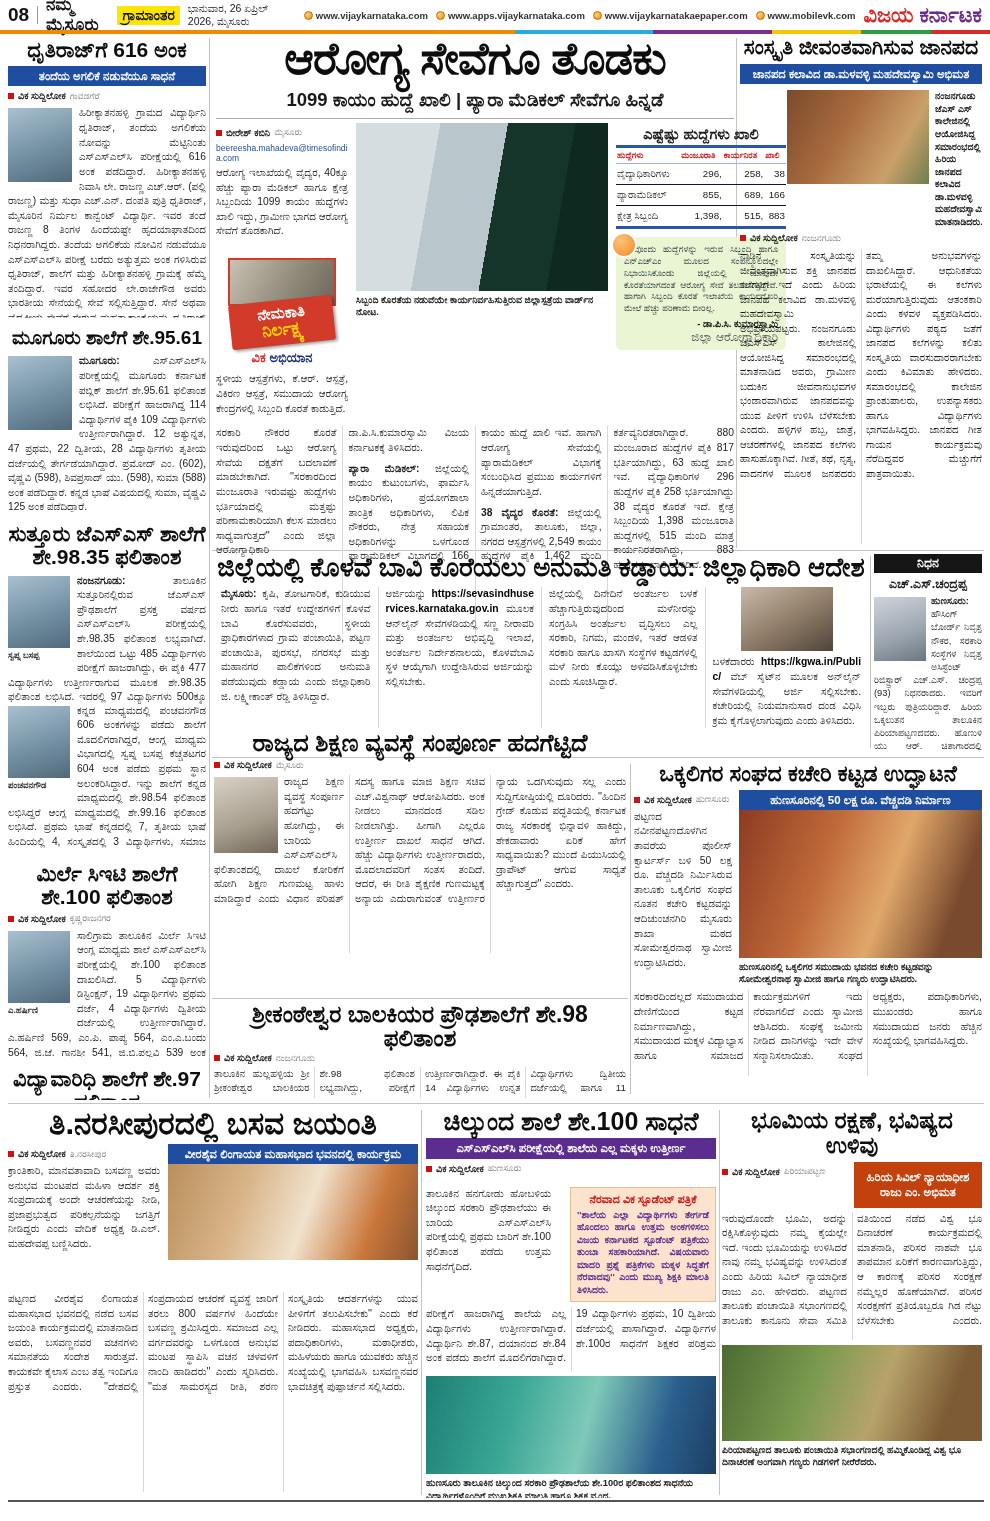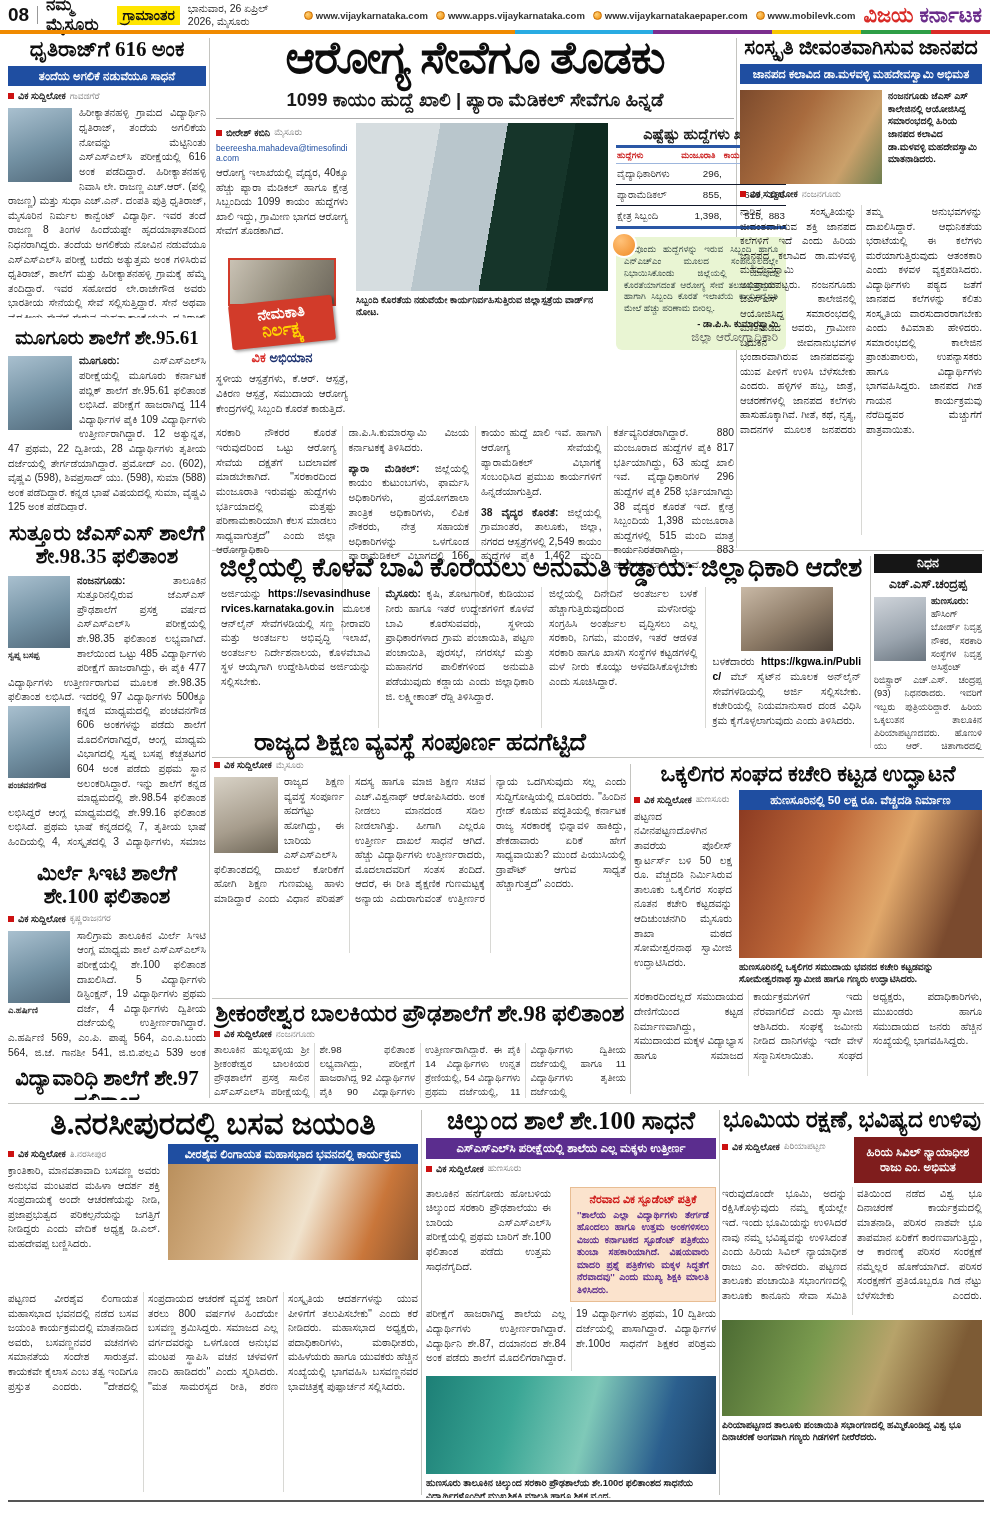--- a/index.html
+++ b/index.html
@@ -18,21 +18,21 @@
          border:1px solid #c96d00;box-sizing:border-box;}
   .brand{margin-left:auto;font-size:21px;font-weight:800;white-space:nowrap;}
   .brand .b1{color:#d92b27;}
   .brand .b2{color:#6b2d8b;}
   .colorbar{position:absolute;left:0;top:30px;width:990px;height:4px;
     background:linear-gradient(90deg,#f08a00 0 52%,#29abe2 52% 66%,#7b2e8e 66% 78%,#f7c600 78% 87%,#2e9e46 87% 94%,#d92b27 94% 100%);}
   
   .vline{position:absolute;width:1px;background:#c4c4c0;}
   .hline{position:absolute;height:1px;background:#c4c4c0;}
   .hline.dark{height:2px;background:#555;}
-  h1,h2,h3{margin:0;color:#0d0d0d;font-family:Liberation Serif, serif;}
+  h1,h2,h3{margin:0;color:#0d0d0d;}
   .kicker{background:#1f4ea1;color:#fff;font-weight:bold;text-align:center;padding:3px 4px;font-size:11.5px;line-height:1.25;}
   .kicker.purple{background:#5b2d8e;}
   .byline{display:flex;align-items:center;gap:4px;font-size:9.5px;margin:4px 0;}
   .redsq{width:6px;height:6px;background:#cc1111;flex:0 0 auto;}
   .byline b{color:#222;}
   .byline .loc{color:#777;font-size:9px;}
   .bodytxt{font-size:10.3px;line-height:1.42;text-align:justify;color:#1c1c1c;overflow:hidden;}
   .dateline{font-weight:bold;}
   .photo{background:linear-gradient(160deg,#a9c0cf,#7391a3 55%,#51697a);}
   .ph-float{float:left;margin:2px 7px 2px 0;}
@@ -73,21 +73,21 @@
          background:radial-gradient(circle at 35% 30%,#ffc27a,#f08a24);border:2px solid #fff;}
   .quote-box .qt{font-size:8.8px;line-height:1.35;text-align:justify;color:#233;}
   .quote-box .qn{font-size:9.5px;font-weight:800;text-align:right;margin-top:3px;color:#111;}
   .quote-box .qr{font-size:12px;text-align:right;color:#555;}
   .main-body{margin-top:8px;column-count:4;column-gap:12px;column-rule:1px solid #d8d8d4;height:208px;}
   .main-body p{margin:0 0 6px;}
   .subhd{font-weight:800;}
   
   .folk{position:absolute;left:740px;top:36px;width:242px;height:508px;overflow:hidden;}
   .folk-h{font-size:20.5px;line-height:1.12;text-align:center;font-weight:800;margin-bottom:5px;}
-  .folk-row{display:flex;gap:6px;margin-top:6px;}
+  .folk-row{display:flex;gap:6px;margin-top:6px;margin-left:47px;}
   .folk-photo{width:142px;height:94px;flex:0 0 auto;background:linear-gradient(120deg,#7c4a2c,#a86b3e 40%,#caa06a 75%,#6e7d4e);}
   .folk-capside{font-size:9.3px;font-weight:bold;line-height:1.35;}
   .folk-body{margin-top:5px;column-count:2;column-gap:10px;column-rule:1px solid #d8d8d4;height:330px;font-size:10.2px;}
   
   .bore{position:absolute;left:214px;top:554px;width:654px;height:196px;overflow:hidden;}
   .bore-h{font-size:26px;text-align:center;font-weight:800;line-height:1.05;margin-bottom:6px;}
   .bore-cols{display:flex;gap:0;}
   .bore-col{width:25%;padding:0 7px;box-sizing:border-box;border-left:1px solid #d8d8d4;}
   .bore-col:first-child{border-left:none;}
   .bore-photo{width:92px;height:64px;margin:0 auto 4px;background:linear-gradient(150deg,#c9b9a6,#8c7a66 55%,#4f443a);}
@@ -128,21 +128,21 @@
   .chi-row{display:flex;gap:19px;margin-top:12px;}
   .chi-left{flex:1;}
   .chi-box{width:146px;flex:0 0 auto;background:#fbe3cd;border:1px solid #e8bd93;padding:5px 6px;box-sizing:border-box;}
   .chi-box .bt{color:#cc1111;font-weight:800;font-size:11px;text-align:center;margin-bottom:3px;}
   .chi-box .bb{color:#5b2d8e;font-size:9.3px;line-height:1.35;text-align:justify;font-weight:bold;}
   .chi-photo{width:100%;height:98px;margin-top:5px;background:linear-gradient(105deg,#1d7f76,#3aa695 30%,#7fc9b8 55%,#2b5f8e 80%,#1c3f63);}
   .ear{position:absolute;left:722px;top:1108px;width:260px;height:390px;overflow:hidden;}
   .ear-h{font-size:23px;text-align:center;font-weight:800;line-height:1.08;margin-bottom:4px;}
   .ear-row{display:flex;gap:7px;}
   .ear-left{flex:1;}
-  .ear-box{width:128px;flex:0 0 auto;background:#7f1d1d;color:#fff;font-weight:800;font-size:11.5px;
+  .ear-box{width:128px;flex:0 0 auto;background:#c2410c;color:#fff;font-weight:800;font-size:11.5px;
            text-align:center;padding:8px 6px;box-sizing:border-box;line-height:1.3;height:fit-content;}
   .ear-photo{width:100%;height:96px;margin-top:5px;background:linear-gradient(110deg,#4c6b33,#7a9a4e 35%,#b7a36a 60%,#7d5b35 85%);}
   .ear-body{margin-top:4px;column-count:2;column-gap:10px;column-rule:1px solid #d8d8d4;height:128px;}
 </style>
 </head>
 <body>
 
 <div class="page">
 
   <div class="masthead">
@@ -334,24 +334,24 @@
       <b>ವಿಕ ಸುದ್ದಿಲೋಕ</b>
         <span class="loc">ನಂಜನಗೂಡು</span>
     </div>
     <div class="folk-body bodytxt">ನಾಡಿನ ಸಂಸ್ಕೃತಿಯನ್ನು ಜೀವಂತವಾಗಿಸುವ ಶಕ್ತಿ ಜಾನಪದ ಕಲೆಗಳಿಗೆ ಇದೆ ಎಂದು ಹಿರಿಯ ಜಾನಪದ ಕಲಾವಿದ ಡಾ.ಮಳವಳ್ಳಿ ಮಹದೇವಸ್ವಾಮಿ ಅಭಿಪ್ರಾಯಪಟ್ಟರು. ನಂಜನಗೂಡು ಜೆಎಸ್‌ಎಸ್ ಕಾಲೇಜಿನಲ್ಲಿ ಆಯೋಜಿಸಿದ್ದ ಸಮಾರಂಭದಲ್ಲಿ ಮಾತನಾಡಿದ ಅವರು, ಗ್ರಾಮೀಣ ಬದುಕಿನ ಜೀವನಾನುಭವಗಳ ಭಂಡಾರವಾಗಿರುವ ಜಾನಪದವನ್ನು ಯುವ ಪೀಳಿಗೆ ಉಳಿಸಿ ಬೆಳೆಸಬೇಕು ಎಂದರು. ಹಳ್ಳಿಗಳ ಹಬ್ಬ, ಜಾತ್ರೆ, ಆಚರಣೆಗಳಲ್ಲಿ ಜಾನಪದ ಕಲೆಗಳು ಹಾಸುಹೊಕ್ಕಾಗಿವೆ. ಗೀತೆ, ಕಥೆ, ನೃತ್ಯ, ವಾದನಗಳ ಮೂಲಕ ಜನಪದರು ತಮ್ಮ ಅನುಭವಗಳನ್ನು ದಾಖಲಿಸಿದ್ದಾರೆ. ಆಧುನಿಕತೆಯ ಭರಾಟೆಯಲ್ಲಿ ಈ ಕಲೆಗಳು ಮರೆಯಾಗುತ್ತಿರುವುದು ಆತಂಕಕಾರಿ ಎಂದು ಕಳವಳ ವ್ಯಕ್ತಪಡಿಸಿದರು. ವಿದ್ಯಾರ್ಥಿಗಳು ಪಠ್ಯದ ಜತೆಗೆ ಜಾನಪದ ಕಲೆಗಳನ್ನು ಕಲಿತು ಸಂಸ್ಕೃತಿಯ ವಾರಸುದಾರರಾಗಬೇಕು ಎಂದು ಕಿವಿಮಾತು ಹೇಳಿದರು. ಸಮಾರಂಭದಲ್ಲಿ ಕಾಲೇಜಿನ ಪ್ರಾಂಶುಪಾಲರು, ಉಪನ್ಯಾಸಕರು ಹಾಗೂ ವಿದ್ಯಾರ್ಥಿಗಳು ಭಾಗವಹಿಸಿದ್ದರು. ಜಾನಪದ ಗೀತ ಗಾಯನ ಕಾರ್ಯಕ್ರಮವು ನೆರೆದಿದ್ದವರ ಮೆಚ್ಚುಗೆಗೆ ಪಾತ್ರವಾಯಿತು.</div>
   </div>
 
   <div class="bore">
     <h2 class="bore-h">ಜಿಲ್ಲೆಯಲ್ಲಿ ಕೊಳವೆ ಬಾವಿ ಕೊರೆಯಲು ಅನುಮತಿ ಕಡ್ಡಾಯ: ಜಿಲ್ಲಾಧಿಕಾರಿ ಆದೇಶ</h2>
     <div class="bore-cols">
       <div class="bore-col bodytxt">
+        <span class="dateline">ಮೈಸೂರು:</span> <span>ಕೃಷಿ, ತೋಟಗಾರಿಕೆ, ಕುಡಿಯುವ ನೀರು ಹಾಗೂ ಇತರೆ ಉದ್ದೇಶಗಳಿಗೆ ಕೊಳವೆ ಬಾವಿ ಕೊರೆಸುವವರು, ಸ್ಥಳೀಯ ಪ್ರಾಧಿಕಾರಗಳಾದ ಗ್ರಾಮ ಪಂಚಾಯಿತಿ, ಪಟ್ಟಣ ಪಂಚಾಯಿತಿ, ಪುರಸಭೆ, ನಗರಸಭೆ ಮತ್ತು ಮಹಾನಗರ ಪಾಲಿಕೆಗಳಿಂದ ಅನುಮತಿ ಪಡೆಯುವುದು ಕಡ್ಡಾಯ ಎಂದು ಜಿಲ್ಲಾಧಿಕಾರಿ ಜಿ. ಲಕ್ಷ್ಮೀಕಾಂತ್ ರೆಡ್ಡಿ ತಿಳಿಸಿದ್ದಾರೆ.</span>
+      </div>
+      <div class="bore-col bodytxt">
         ಅರ್ಜಿಯನ್ನು <span class="url">https://sevasindhuservices.karnataka.gov.in</span> <span>ಮೂಲಕ ಆನ್‌ಲೈನ್ ಸೇವೆಗಳಡಿಯಲ್ಲಿ ಸಣ್ಣ ನೀರಾವರಿ ಮತ್ತು ಅಂತರ್ಜಲ ಅಭಿವೃದ್ಧಿ ಇಲಾಖೆ, ಅಂತರ್ಜಲ ನಿರ್ದೇಶನಾಲಯ, ಕೊಳವೆಬಾವಿ ಸ್ಥಳ ಆಯ್ಕೆಗಾಗಿ ಉದ್ದೇಶಿಸಿರುವ ಅರ್ಜಿಯನ್ನು ಸಲ್ಲಿಸಬೇಕು.</span>
-      </div>
-      <div class="bore-col bodytxt">
-        <span class="dateline">ಮೈಸೂರು:</span> <span>ಕೃಷಿ, ತೋಟಗಾರಿಕೆ, ಕುಡಿಯುವ ನೀರು ಹಾಗೂ ಇತರೆ ಉದ್ದೇಶಗಳಿಗೆ ಕೊಳವೆ ಬಾವಿ ಕೊರೆಸುವವರು, ಸ್ಥಳೀಯ ಪ್ರಾಧಿಕಾರಗಳಾದ ಗ್ರಾಮ ಪಂಚಾಯಿತಿ, ಪಟ್ಟಣ ಪಂಚಾಯಿತಿ, ಪುರಸಭೆ, ನಗರಸಭೆ ಮತ್ತು ಮಹಾನಗರ ಪಾಲಿಕೆಗಳಿಂದ ಅನುಮತಿ ಪಡೆಯುವುದು ಕಡ್ಡಾಯ ಎಂದು ಜಿಲ್ಲಾಧಿಕಾರಿ ಜಿ. ಲಕ್ಷ್ಮೀಕಾಂತ್ ರೆಡ್ಡಿ ತಿಳಿಸಿದ್ದಾರೆ.</span>
       </div>
       <div class="bore-col bodytxt">ಜಿಲ್ಲೆಯಲ್ಲಿ ದಿನೇದಿನೆ ಅಂತರ್ಜಲ ಬಳಕೆ ಹೆಚ್ಚಾಗುತ್ತಿರುವುದರಿಂದ ಮಳೆನೀರನ್ನು ಸಂಗ್ರಹಿಸಿ ಅಂತರ್ಜಲ ವೃದ್ಧಿಸಲು ಎಲ್ಲ ಸರಕಾರಿ, ನಿಗಮ, ಮಂಡಳಿ, ಇತರೆ ಆಡಳಿತ ಸರಕಾರಿ ಹಾಗೂ ಖಾಸಗಿ ಸಂಸ್ಥೆಗಳ ಕಟ್ಟಡಗಳಲ್ಲಿ ಮಳೆ ನೀರು ಕೊಯ್ಲು ಅಳವಡಿಸಿಕೊಳ್ಳಬೇಕು ಎಂದು ಸೂಚಿಸಿದ್ದಾರೆ.</div>
       <div class="bore-col bodytxt">
         <div class="bore-photo"></div>
         <span>ಬಳಕೆದಾರರು</span> <span class="url">https://kgwa.in/Public/</span> <span>ವೆಬ್ ಸೈಟ್‌ನ ಮೂಲಕ ಅನ್‌ಲೈನ್ ಸೇವೆಗಳಡಿಯಲ್ಲಿ ಅರ್ಜಿ ಸಲ್ಲಿಸಬೇಕು. ಕಚೇರಿಯಲ್ಲಿ ನಿಯಮಾನುಸಾರ ದಂಡ ವಿಧಿಸಿ ಕ್ರಮ ಕೈಗೊಳ್ಳಲಾಗುವುದು ಎಂದು ತಿಳಿಸಿದರು.</span>
       </div>
     </div>
   </div>
 
   <div class="obit">

